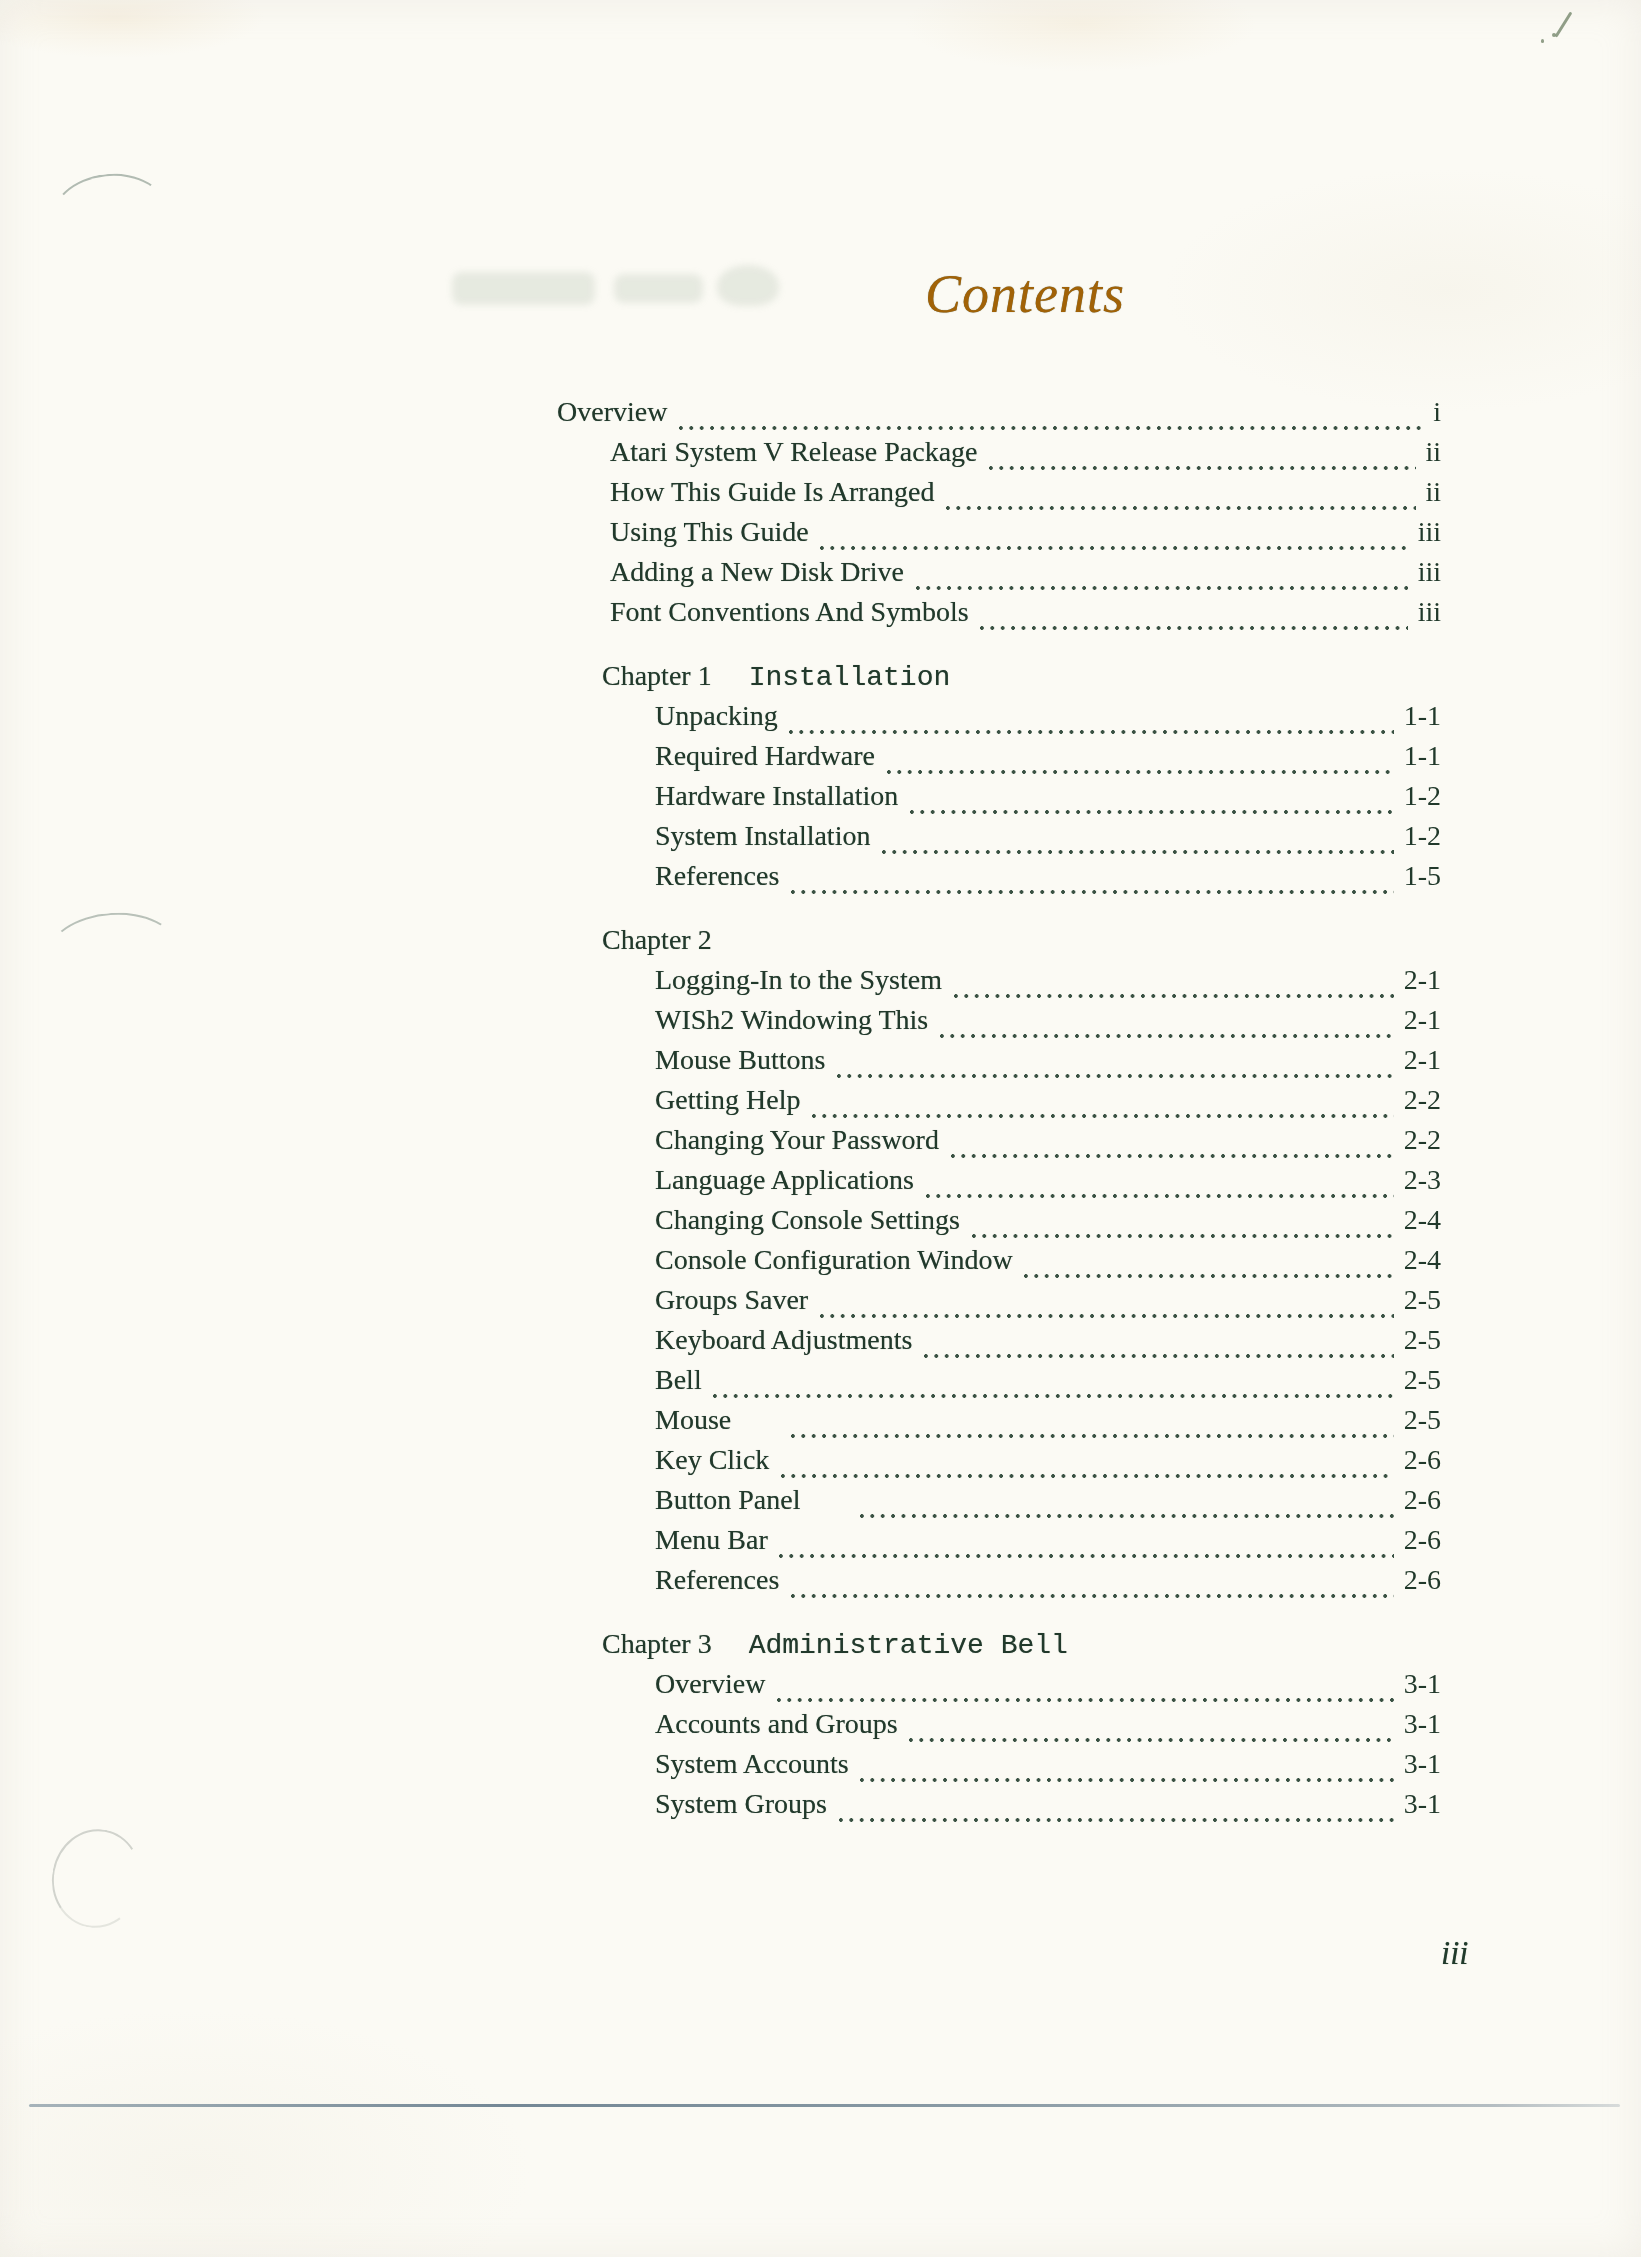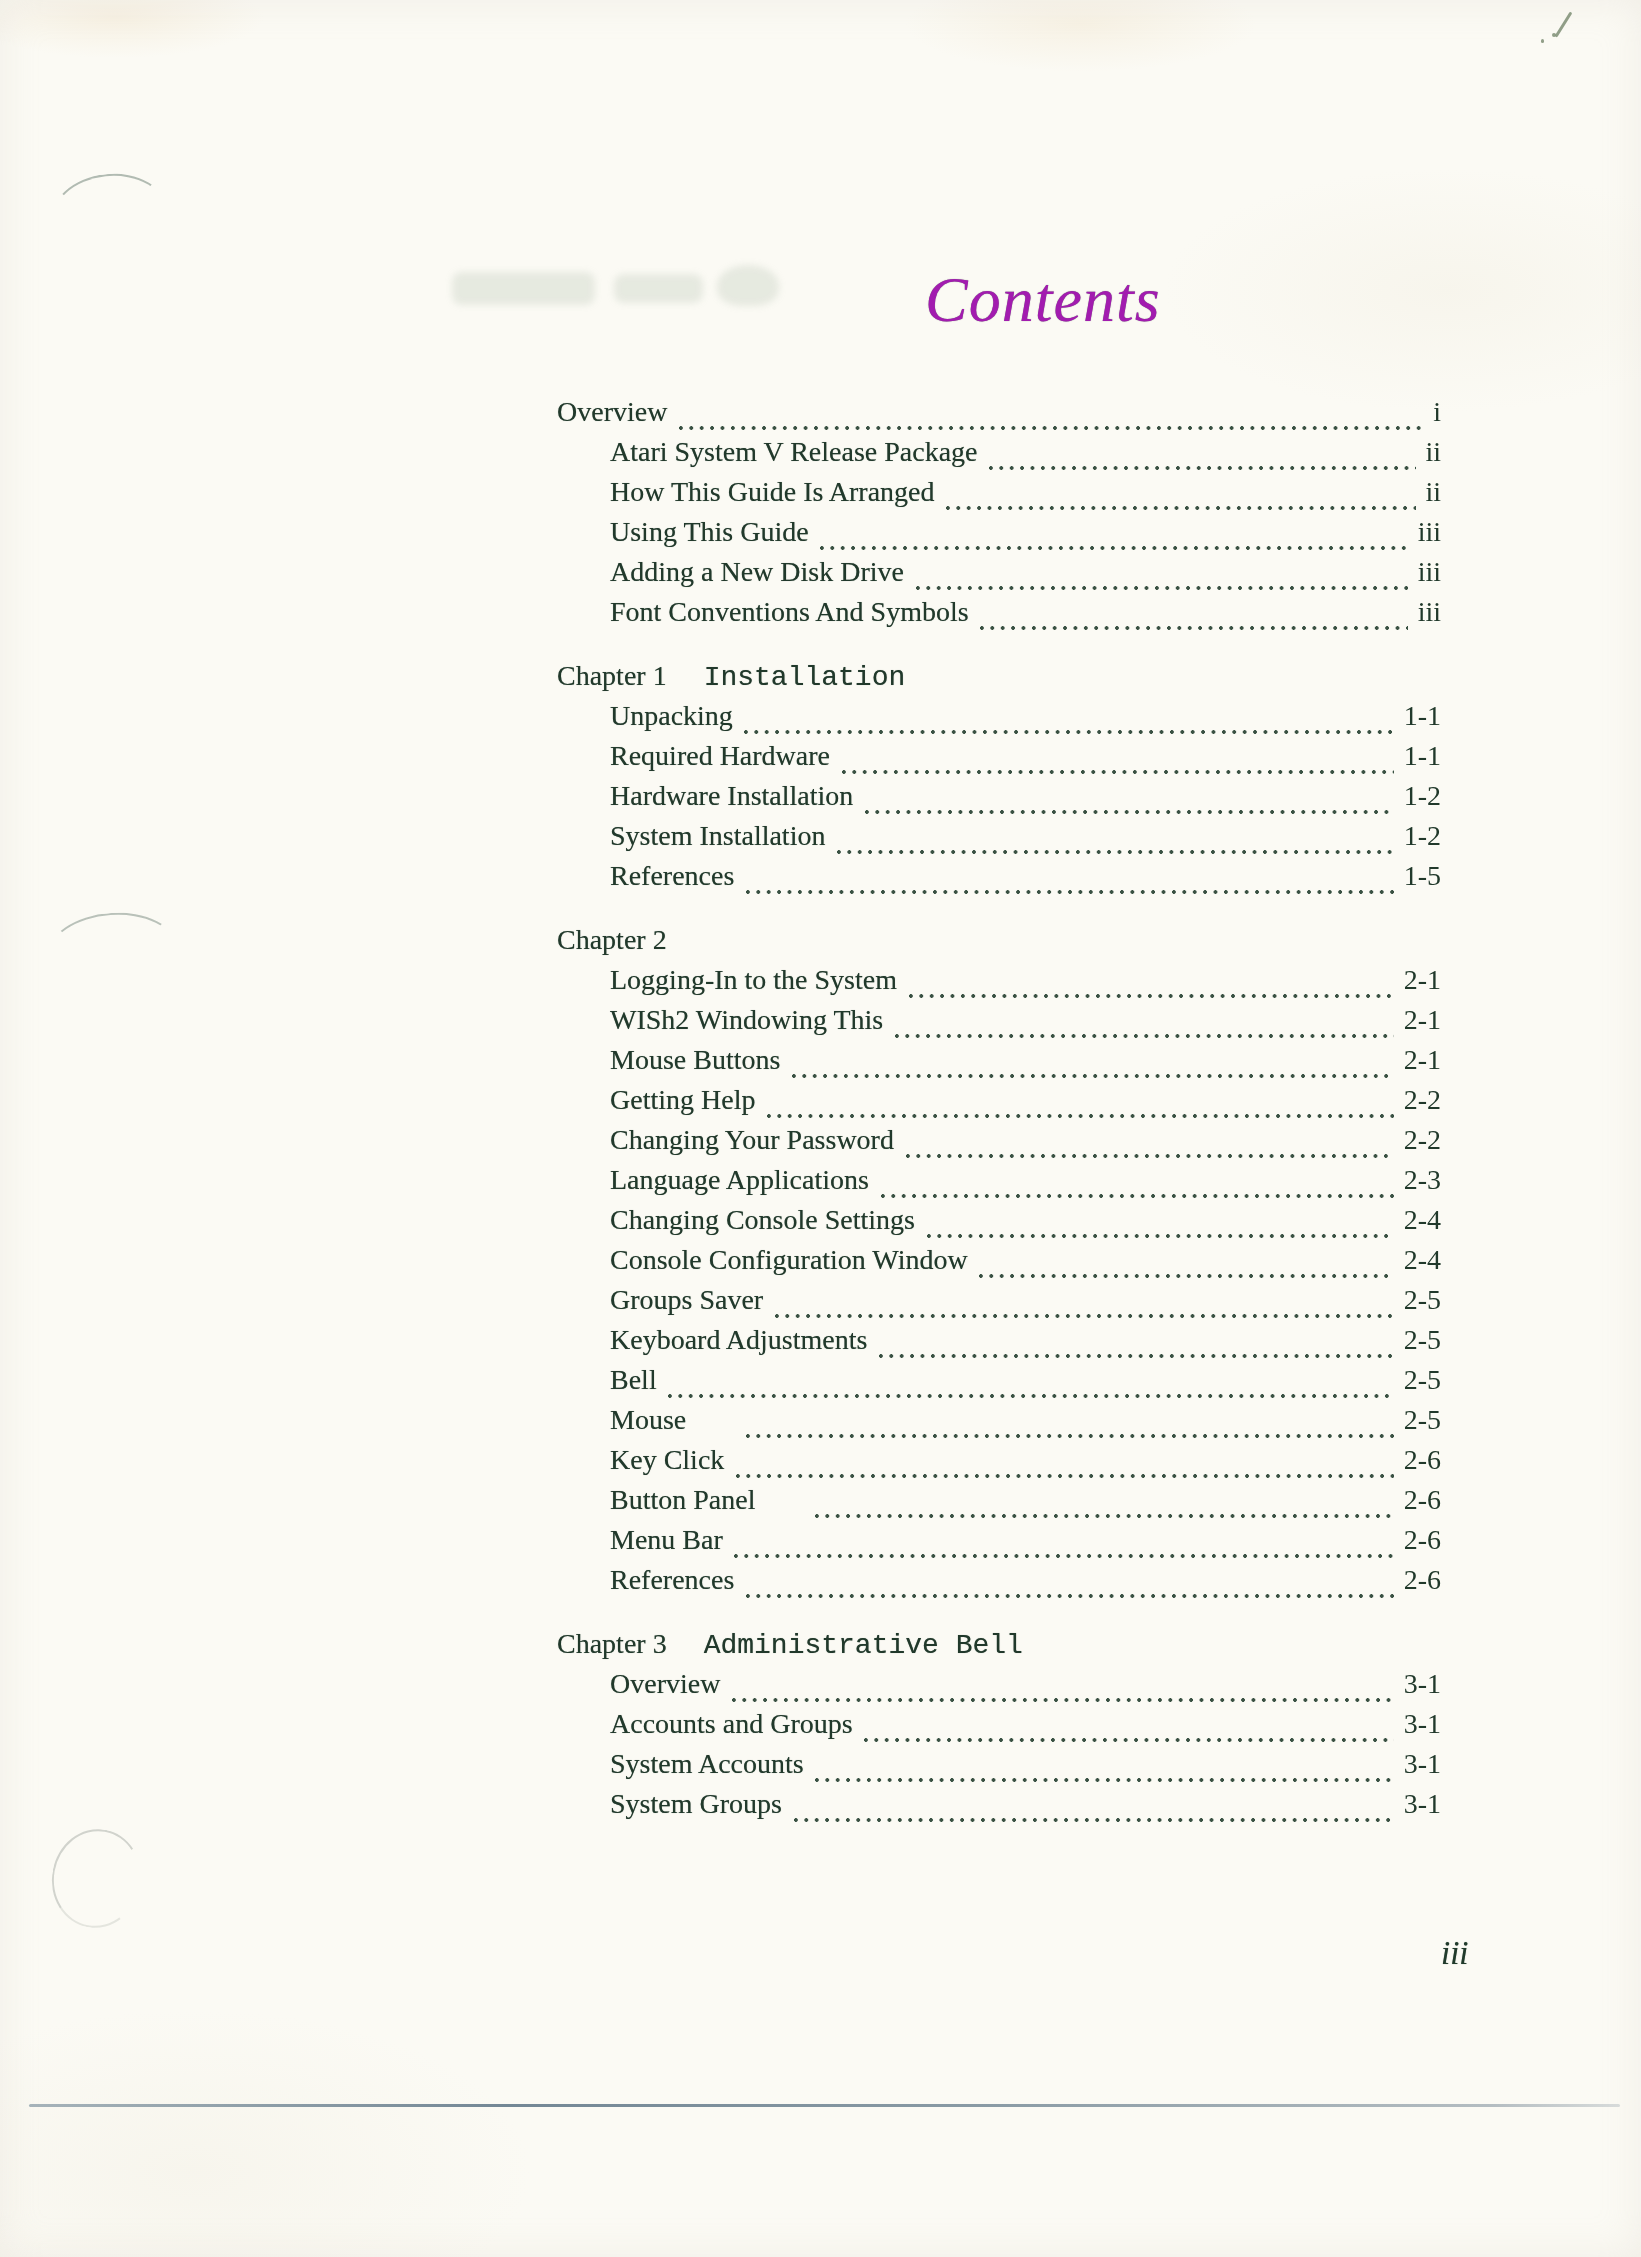--- a/index.html
+++ b/index.html
@@ -26,30 +26,30 @@
   }
   .ghost i{
     position:absolute;display:block;background:rgba(152,172,150,.38);border-radius:9.7px;
   }
   .ghost i:nth-child(1){left:0;top:15.4px;width:143px;height:33px;}
   .ghost i:nth-child(2){left:162px;top:17.4px;width:89px;height:29px;}
   .ghost i:nth-child(3){left:265px;top:7.7px;width:62px;height:41px;border-radius:50% 50% 40% 40%;}
 
   .page-title{
     position:absolute;left:925px;top:263px;
-    font-size:64px;font-style:italic;letter-spacing:1px;
-    color:#a21caf;text-shadow:0 0 0.8px rgba(27,53,39,.65);
+    font-size:54px;font-style:italic;letter-spacing:1px;
+    color:#a16207;text-shadow:0 0 0.8px rgba(27,53,39,.65);
     white-space:nowrap;
   }
 
   .toc{
     position:absolute;left:557px;top:398px;width:884px;
     font-size:28px;line-height:1;
   }
-  .toc .section.chapter{margin-top:24px;}
+  .toc .section.chapter{margin-top:24px;margin-left:45px;}
   .row,.chapter-head{display:flex;align-items:baseline;height:40px;white-space:nowrap;}
   .row .label,.chapter-head span{text-shadow:0 0 0.7px rgba(33,57,43,.55);text-align:right;}
   .row.sub{padding-left:53px;}
   .row .dots{
     flex:1 1 auto;align-self:flex-end;height:5.8px;
     margin:0 9.7px 6.8px 11.6px;
     background-image:radial-gradient(circle at 1.9px 2.9px, rgba(40,66,51,.92) 1.6px, rgba(40,66,51,0) 2.1px);
     background-size:10.4px 5.8px;background-repeat:repeat-x;background-position:left bottom;
   }
   .row.wide-gap .dots{margin-left:60px;}

